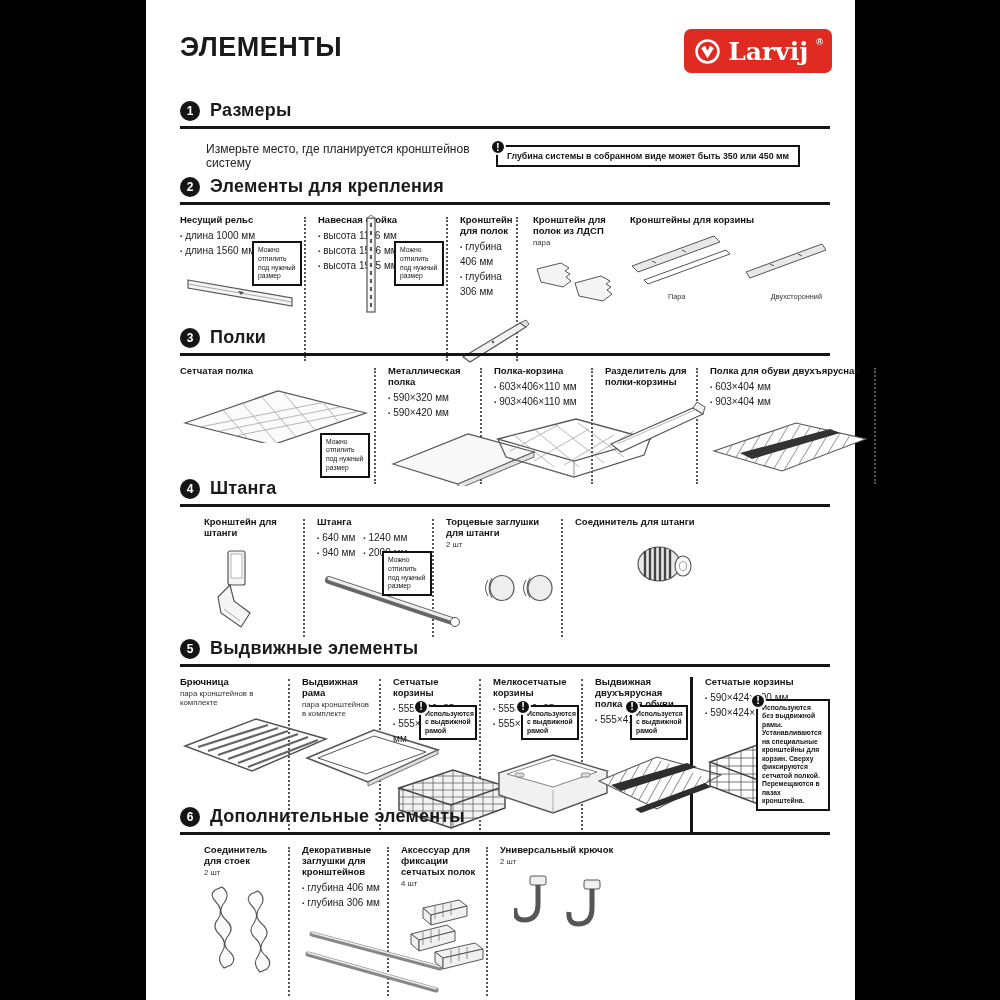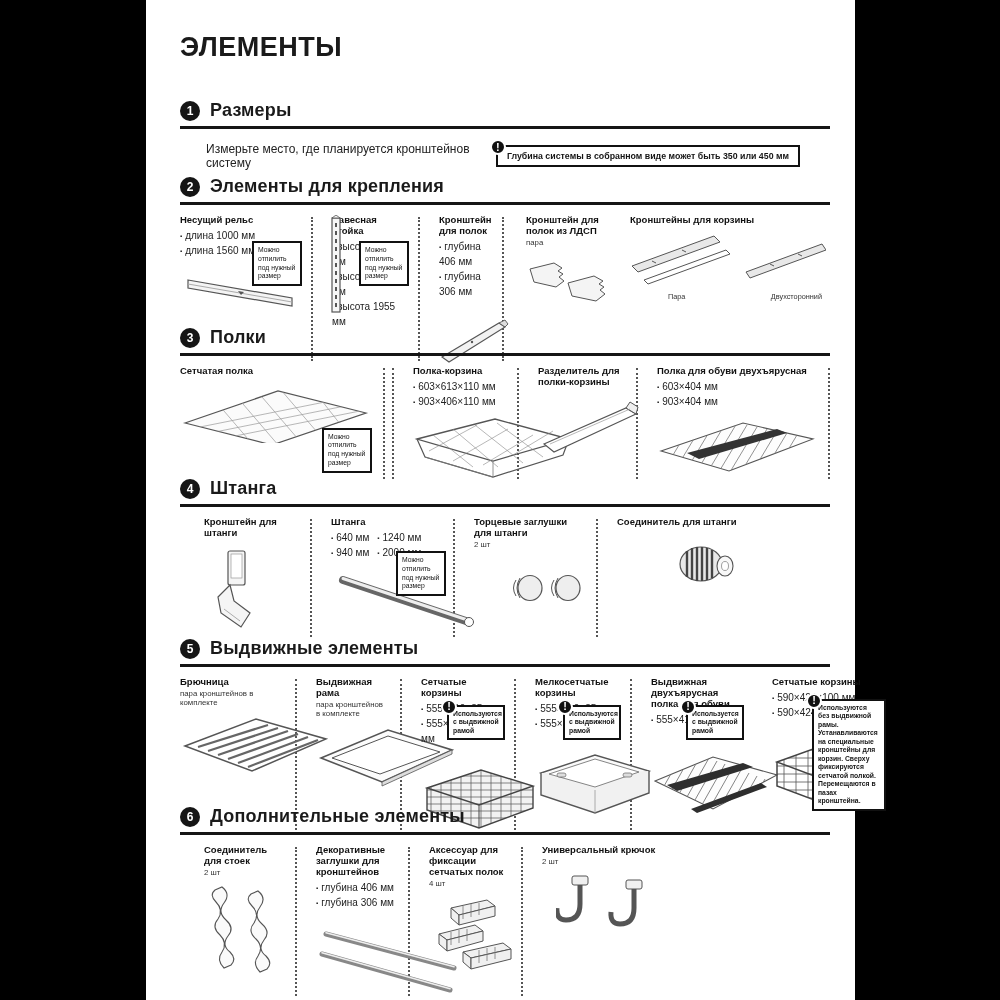--- a/index.html
+++ b/index.html
@@ -25,21 +25,21 @@
   .sec-title { font-size:18px; font-weight:800; letter-spacing:.2px; color:#1a1a1a; }
   .sec-rule { border-top:3px solid #151515; margin-top:5px; }
 
   
   .intro-row { display:flex; align-items:center; margin-top:13px; }
   .intro-text { font-size:12px; margin-left:26px; color:#222; }
   .big-note { position:relative; margin-left:auto; margin-right:30px; border:2px solid #111; background:#fff; padding:4px 9px; font-size:8.8px; font-weight:700; white-space:nowrap; }
   .bang { position:absolute; top:-8px; left:-8px; width:16px; height:16px; border-radius:50%; background:#111; color:#fff; font-weight:800; font-size:11px; display:flex; align-items:center; justify-content:center; border:2px solid #fff; }
 
   
-  .row { display:flex; margin-top:10px;gap:7px; }
+  .row { display:flex; margin-top:10px; }
   #s2 .row{min-height:100px;} #s3 .row{min-height:97px;} #s4 .row{min-height:88px;} #s5 .row{min-height:108px;} #s6 .row{min-height:94px;}
   .cell { position:relative; padding:0 4px 0 12px; }
   .cell.c0 { padding-left:0; }
   .sep { width:0; border-left:2px dotted #555; align-self:stretch; margin:2px 0; }
   .sep-solid { width:3px; background:#151515; align-self:stretch; }
 
   #s2 .c0{width:148px;} #s2 .c1{width:179px;} #s2 .c2{width:68px;} #s2 .c3{width:100px; padding-left:15px;} #s2 .c4{flex:1;}
   #s3 .c0{width:197px;} #s3 .c1{width:104px;} #s3 .c2{width:109px;} #s3 .c3{width:103px;} #s3 .c4{flex:1;}
   #s4 .c0{width:123px; padding-left:24px;} #s4 .c1{width:127px;} #s4 .c2{width:127px;} #s4 .c3{flex:1;}
   #s5 .c0{width:108px;} #s5 .c1{width:89px;} #s5 .c2{width:98px;} #s5 .c3{width:100px;} #s5 .c4{width:107px;} #s5 .c5{flex:1;}
@@ -75,20 +75,30 @@
   svg { display:block; }
 </style>
 </head>
 <body>
 
 <div id="stage">
   <div class="letterbox" id="lbox-left"></div>
   <div class="letterbox" id="lbox-right"></div>
   <div id="pagearea">
     <div id="page-title">ЭЛЕМЕНТЫ</div>
+    <div id="brand-logo">
+      <span class="mark">
+        <svg viewBox="0 0 32 32" width="27" height="27">
+          <circle cx="16" cy="16" r="13" fill="none" stroke="#fff" stroke-width="3"></circle>
+          <path d="M8.5,12 L16,24 L23.5,12 L19,9.2 L16,15 L13,9.2 Z" fill="#fff"></path>
+        </svg>
+      </span>
+      <span class="logo-text">Larvij</span>
+      <span class="logo-reg">®</span>
+    </div>
     <div id="sections">
         <section class="sec" id="s1">
           <div class="sec-head">
             <span class="sec-num">1</span>
             <span class="sec-title">Размеры</span>
           </div>
           <div class="sec-rule"></div>
           <div class="intro-row">
             <span class="intro-text">Измерьте место, где планируется кронштейнов систему</span>
             <div class="big-note"><span class="bang">!</span><span>Глубина системы в собранном виде может быть 350 или 450 мм</span></div>
@@ -204,25 +214,38 @@
                     <line x1="45" y1="0" x2="105" y2="70"></line>
                     <line x1="70" y1="0" x2="130" y2="70"></line>
                     <line x1="95" y1="0" x2="155" y2="70"></line>
                     <line x1="120" y1="-10" x2="175" y2="60"></line>
                   </g>
                 </svg>
               </div>
               <div class="cut-note">Можно отпилить под нужный размер</div>
             </div>
             <div class="sep"></div>
+            <div class="cell c1">
+              <div class="item-title">Металлическая полка</div>
+              <ul class="specs">
+                <li>590×320 мм</li>
+                <li>590×420 мм</li>
+              </ul>
+              <div class="icon">
+                <svg width="150" height="60" viewBox="0 0 150 60">
+                  <polygon points="5,38 80,8 146,26 70,58" fill="#f8f8f8" stroke="#555" stroke-width="1.2"></polygon>
+                  <polygon points="70,58 146,26 146,31 70,63" fill="#e2e2e2" stroke="#555" stroke-width="0.9"></polygon>
+                </svg>
+              </div>
+            </div>
             <div class="sep"></div>
             <div class="cell c2">
               <div class="item-title">Полка-корзина</div>
               <ul class="specs">
-                <li>603×613×110 мм</li>
+                <li>603×406×110 мм</li>
                 <li>903×406×110 мм</li>
               </ul>
               <div class="icon">
                 <svg width="160" height="66" viewBox="0 0 160 66">
                   <defs>
                     <clipPath id="cp-sb">
                       <polygon points="4,24 82,4 156,24 80,46 14,42 4,24"></polygon>
                     </clipPath>
                   </defs>
                   <polygon points="4,24 82,4 156,24 80,46" fill="none" stroke="#555" stroke-width="1.3"></polygon>

